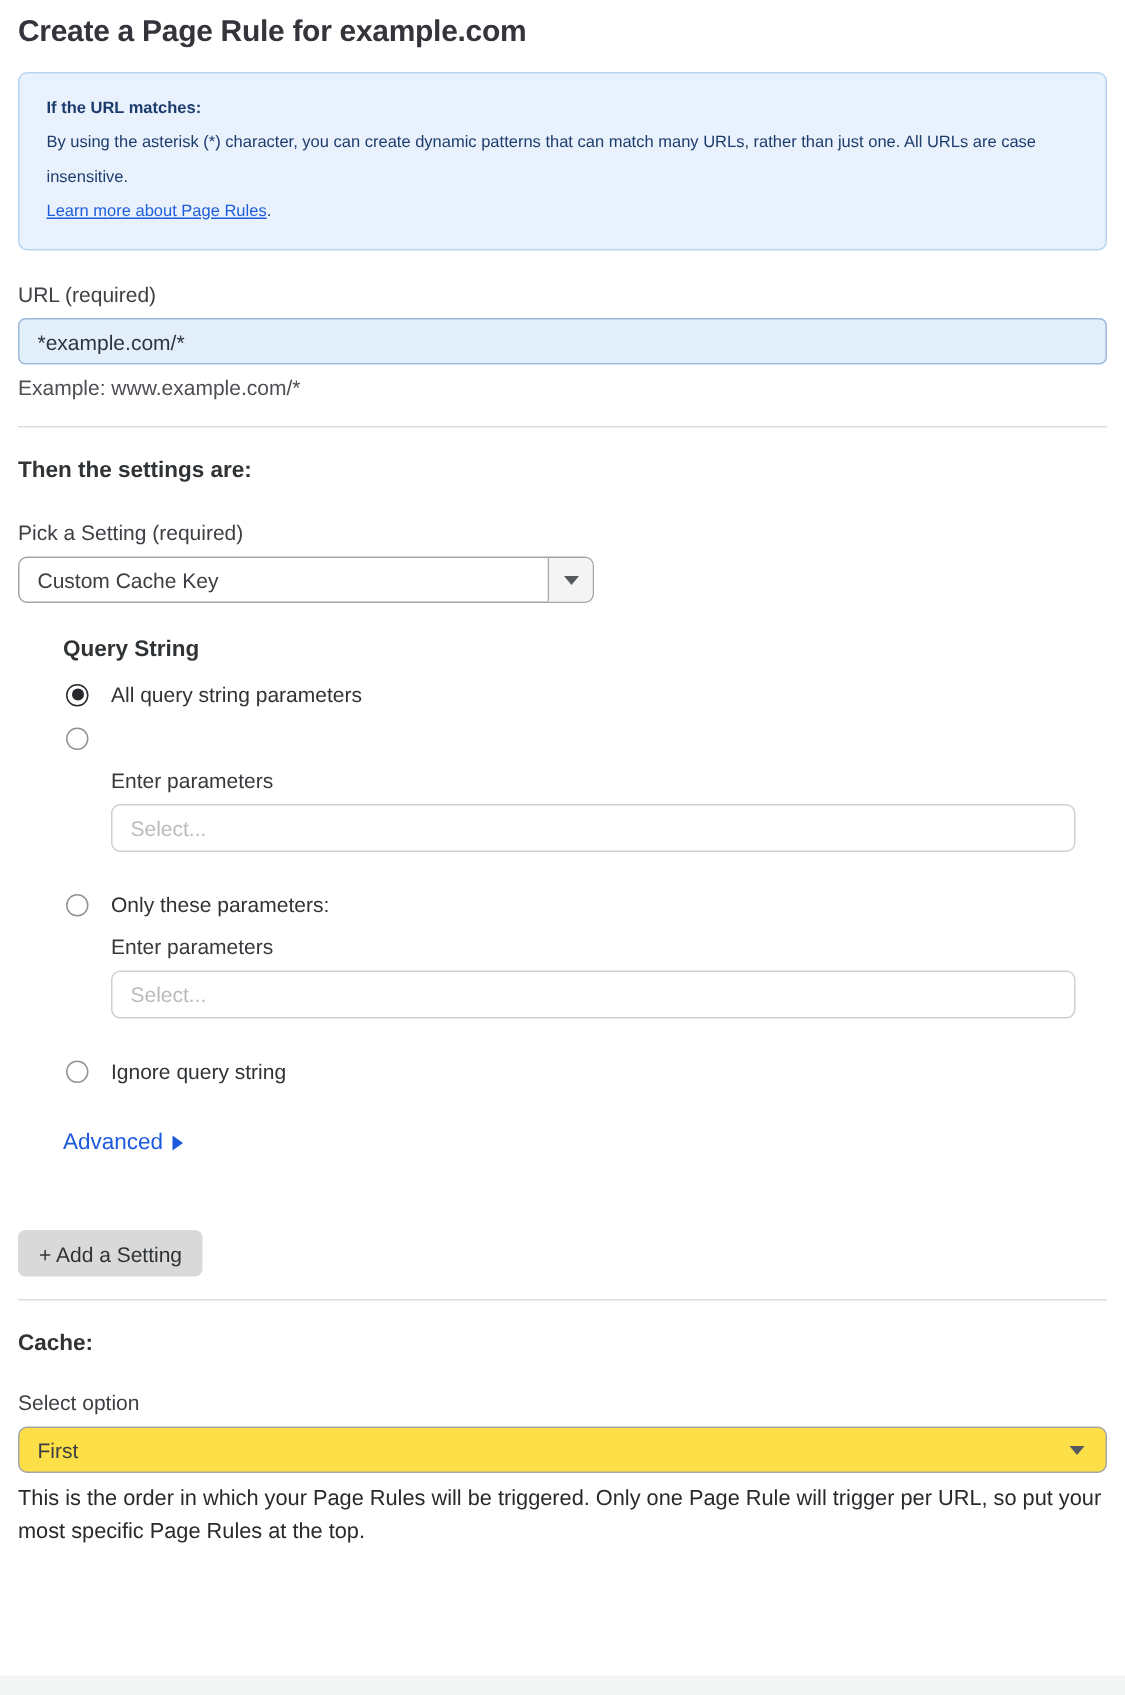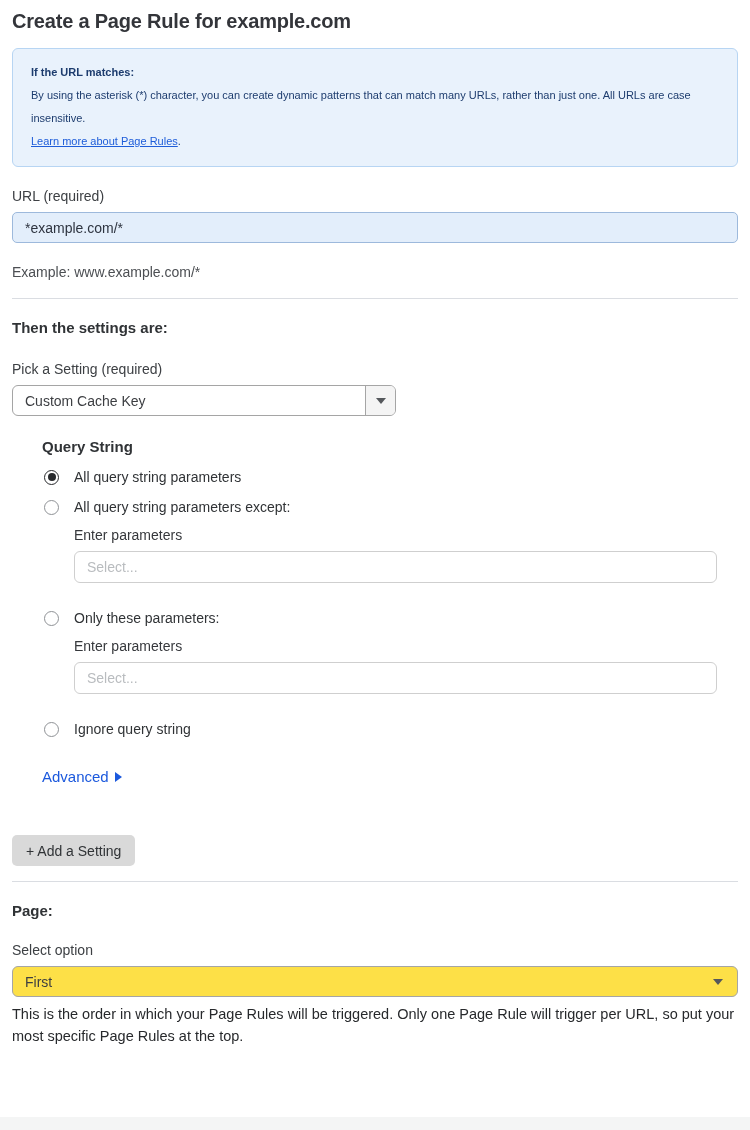--- a/index.html
+++ b/index.html
@@ -38,21 +38,21 @@
   .field-label { display: block; margin-top: 21px; font-size: 14px; color: #3d4044; }
   .url-input {
     display: block; margin-top: 8px; width: 726px; height: 31px;
     background: #e3eefb;
     border: 1px solid #9db9dc;
     border-radius: 5px;
     padding: 0 12px; font-size: 14px; color: #2e3440;
     font-family: "Liberation Sans", sans-serif;
     outline: none;
   }
-  .example-text { margin-top: 21px; font-size: 14px; color: #4c4f53; }
+  .example-text { margin-top: 7px; font-size: 14px; color: #4c4f53; }
   hr.divider { margin: 18px 0 0 0; border: none; border-top: 1px solid #dadde2; }
   h2.section-heading { margin: 20px 0 0 0; font-size: 15px; font-weight: bold; color: #303336; }
   
   .pick-label { margin-top: 25px; }
   .dropdown {
     margin-top: 8px; width: 384px; height: 31px;
     border: 1px solid #a5a5a5; border-radius: 6px;
     background: #fff; display: flex; align-items: stretch; cursor: pointer;
   }
   .dropdown-value { flex: 1; display: flex; align-items: center; padding: 0 12px; font-size: 14px; color: #3c3e42; }
@@ -155,21 +155,20 @@
 
   <h3 class="qs-heading">Query String</h3>
 
   <div class="radio-row">
     <span class="radio checked"></span>
     <span class="radio-label">All query string parameters</span>
   </div>
 
   <div class="radio-row">
     <span class="radio"></span>
-    <span class="radio-label">All query string parameters except:</span>
   </div>
   <div class="sub-label">Enter parameters</div>
   <input class="param-input" type="text" placeholder="Select..." style="">
 
   <div class="radio-row gap-lg">
     <span class="radio"></span>
     <span class="radio-label">Only these parameters:</span>
   </div>
   <div class="sub-label">Enter parameters</div>
   <input class="param-input" type="text" placeholder="Select..." style="">
@@ -183,21 +182,21 @@
     <a class="advanced-link">
       <span class="advanced-text">Advanced</span>
       <span class="caret-right"></span>
     </a>
   </div>
 
   <button class="add-setting-btn">+ Add a Setting</button>
 
   <hr class="divider-2">
 
-  <h2 class="section-heading order-heading">Page:</h2>
+  <h2 class="section-heading order-heading">Cache:</h2>
 
   <label class="field-label order-select-label">Select option</label>
   <div class="order-select">
     <span>First</span>
     <span class="caret-down"></span>
   </div>
   <p class="help-text">This is the order in which your Page Rules will be triggered. Only one Page Rule will trigger per URL, so put your most specific Page Rules at the top.</p>
 
   
 

